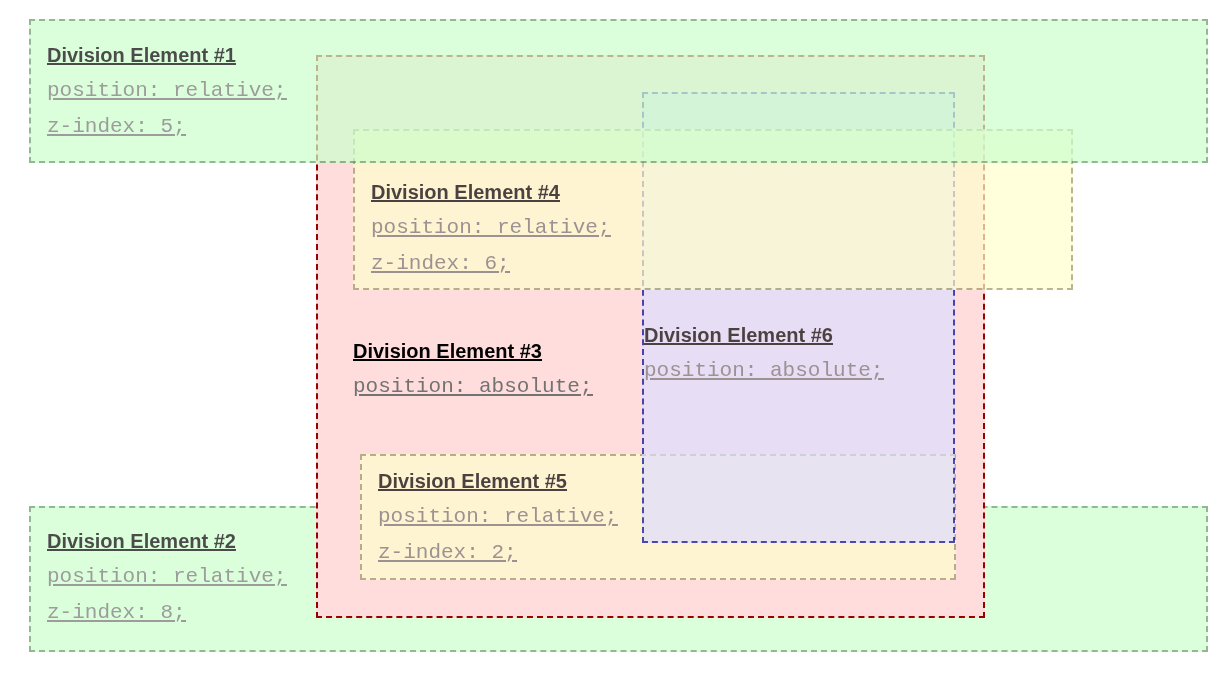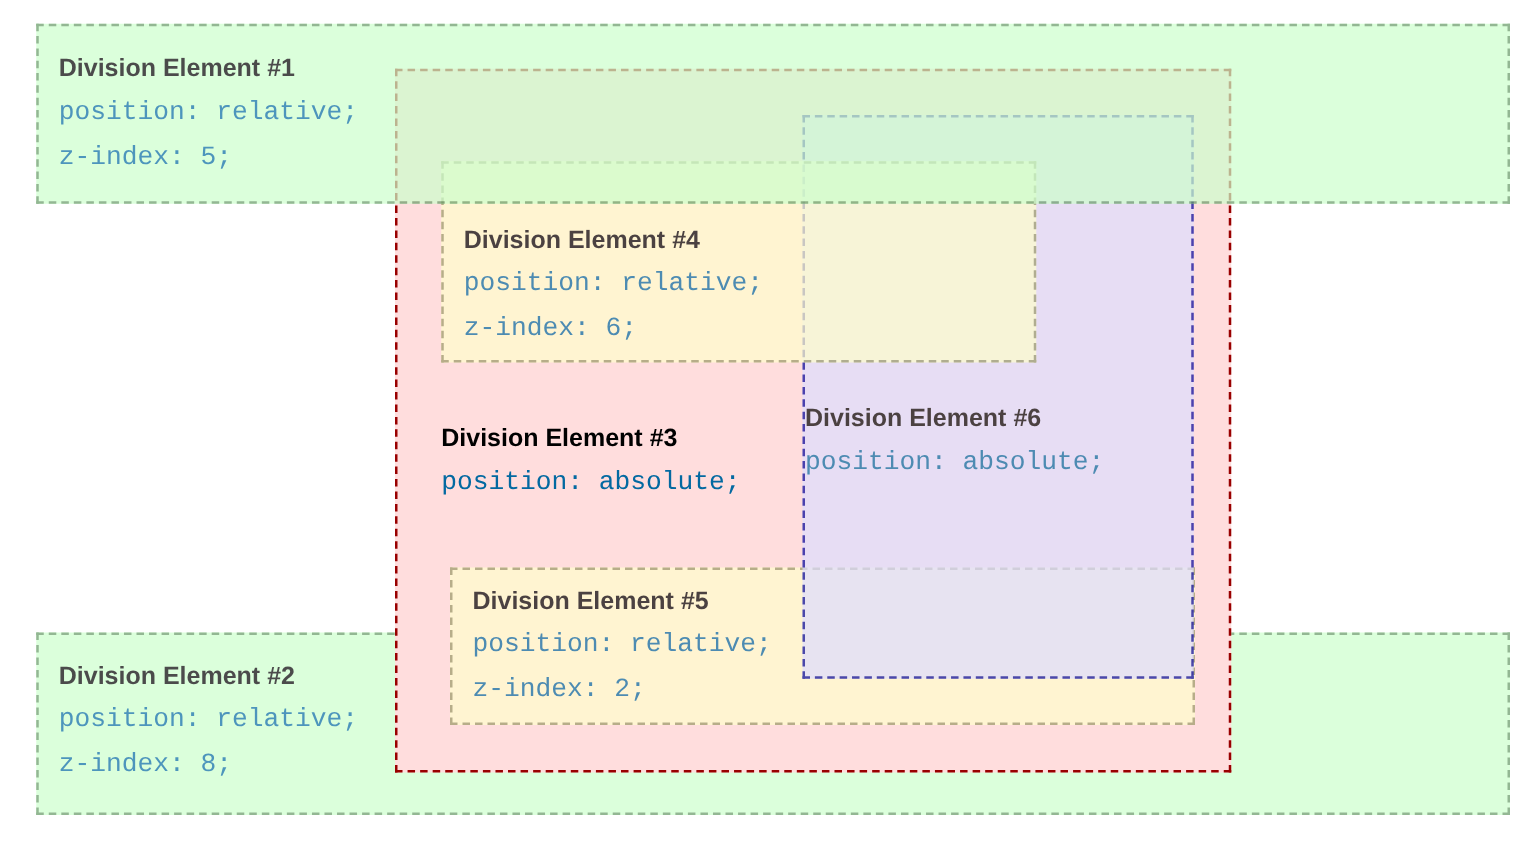--- a/index.html
+++ b/index.html
@@ -1,15 +1,15 @@
 <!DOCTYPE html>
 <html><head>
 <meta charset="utf-8">
 <style>
-  * { margin: 0; padding: 0; box-sizing: border-box; }
+  * { margin: 0; padding: 0; box-sizing: border-box; text-decoration: underline; }
   html, body { background: #ffffff; }
 
   .stage {
     position: relative;
     width: 1230px;
     height: 686px;
     background: #ffffff;
     overflow: hidden;
   }
 
@@ -21,21 +21,21 @@
   .division-title {
     display: block;
     font: bold 20px/36px "Liberation Sans", sans-serif;
     color: #000000;
     white-space: pre;
   }
 
   .code-line {
     display: block;
     font: 21px/36px "Liberation Mono", monospace;
-    color: #0369a1;
+    color: #737373;
     white-space: pre;
   }
 
   
   .green { background-color: #ccffcc; border-color: #669966; opacity: 0.7; }
   
   .pink { background-color: #ffdddd; border-color: #990000; opacity: 1; }
   
   .yellow { background-color: #ffffcc; border-color: #999966; opacity: 0.7; }
   
@@ -57,21 +57,21 @@
 
   #d3 {
     left: 316px; top: 55px;
     width: 669px; height: 563px;
     z-index: 4;
   }
 
   
   #d4 {
     left: 35px; top: 72px;
-    width: 476px; height: 161px;
+    width: 720px; height: 161px;
     z-index: 6;
     padding: 43px 16px 7px;
   }
 
   #d3-label {
     position: absolute;
     left: 35px; top: 276px;
     width: 560px;
   }
 

